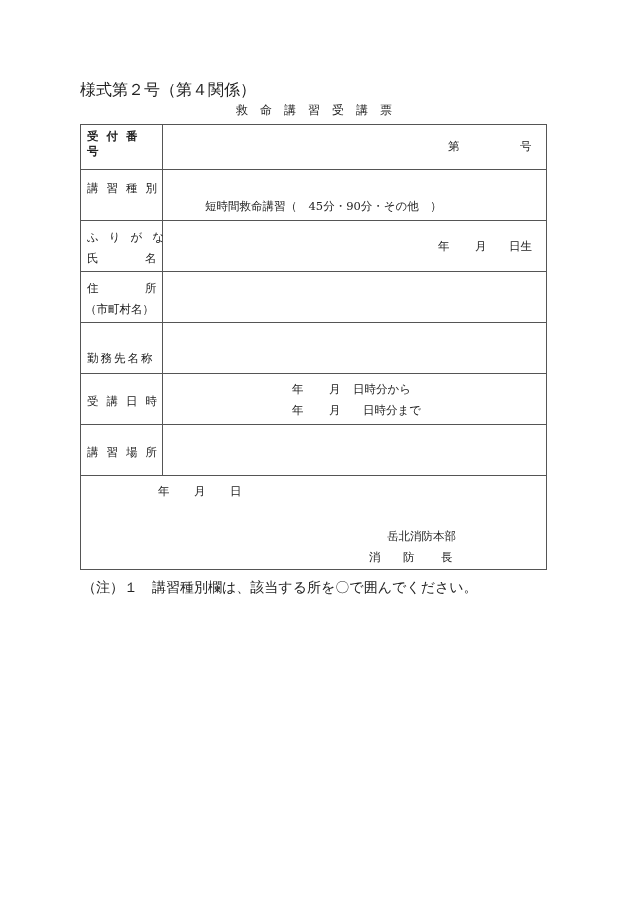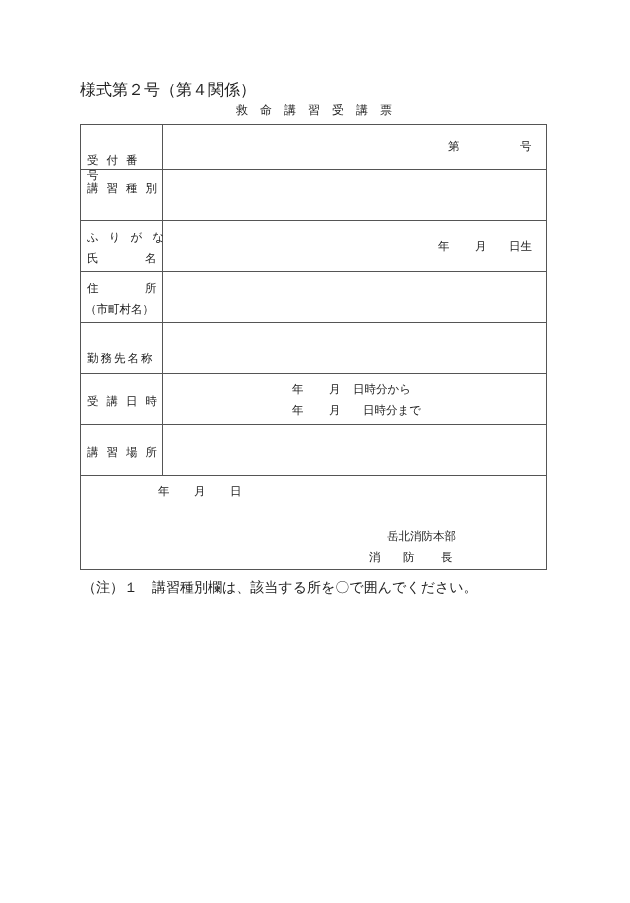--- a/index.html
+++ b/index.html
@@ -31,28 +31,29 @@
 
   <div class="hline" style="top:44px"></div>
   <div class="hline" style="top:95px"></div>
   <div class="hline" style="top:146px"></div>
   <div class="hline" style="top:197px"></div>
   <div class="hline" style="top:248px"></div>
   <div class="hline" style="top:299px"></div>
   <div class="hline" style="top:350px"></div>
   <div class="vline" style="left:81px; height:350px"></div>
 
-  <div class="label" style="left:6px; top:28px;">
+  <div class="label" style="left:6px; top:4px;font-weight:bold;">
     <span class="spread" style="letter-spacing:8px;">受付番号</span>
   </div>
   <div class="abs t12" style="left:367px; top:16px;">第</div>
   <div class="abs t12" style="left:439px; top:16px;">号</div>
   <div class="abs" style="left:90px; top:8px; width:340px; height:28px;"></div>
 
   <div class="label" style="left:6px; top:56px; letter-spacing:8px;">講習種別</div>
+  <div class="abs t12" style="left:124px; top:76px;">短時間救命講習（　45分・90分・その他　）</div>
 
   <div class="label" style="left:6px; top:105px; letter-spacing:10px;">ふりがな</div>
   <div class="label" style="left:6px; top:126px;">氏</div>
   <div class="label" style="left:64px; top:126px;">名</div>
   <div class="abs" style="left:90px; top:100px; width:240px; height:40px;"></div>
   <div class="abs t12" style="left:357px; top:116px;">年</div>
   <div class="abs t12" style="left:394px; top:116px;">月</div>
   <div class="abs t12" style="left:428px; top:116px;">日生</div>
 
   <div class="label" style="left:6px; top:156px;">住</div>

